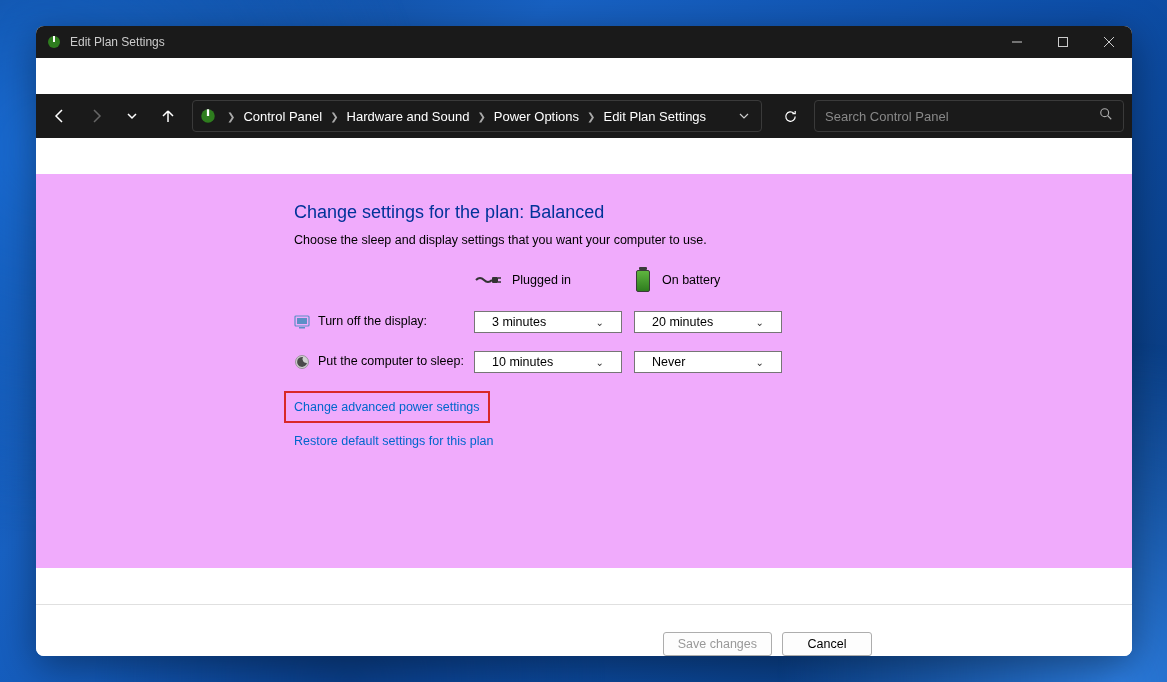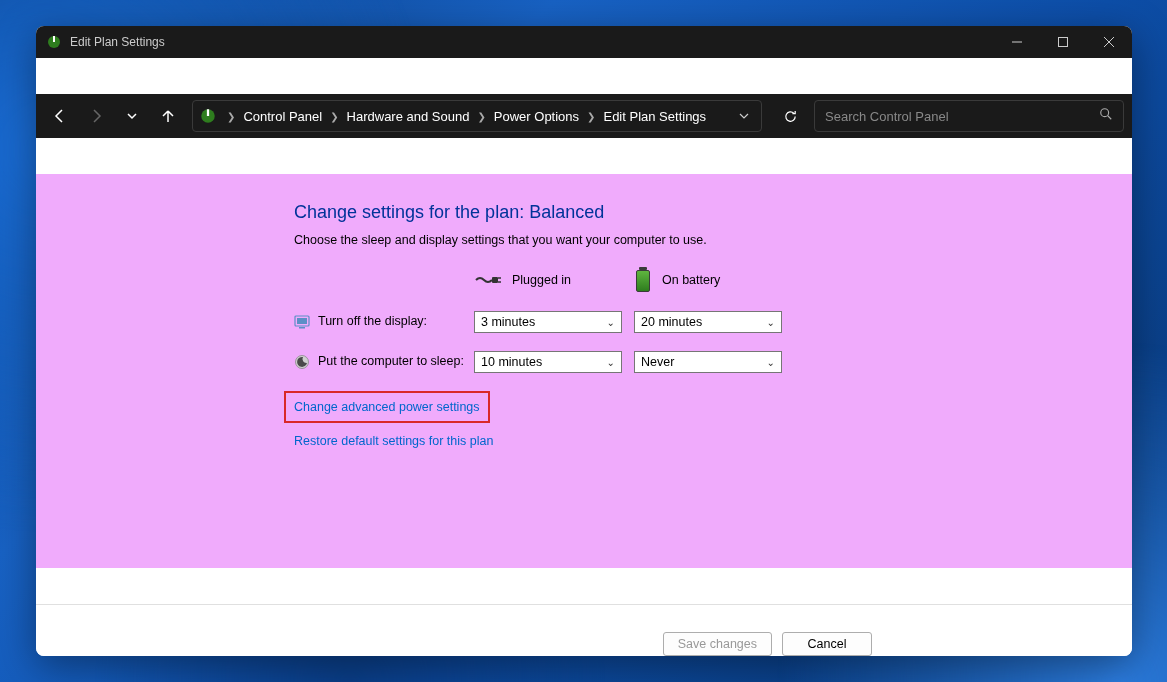--- a/index.html
+++ b/index.html
@@ -40,21 +40,21 @@
 .colhead { width:160px; display:flex; align-items:center; gap:10px; font-size:12.5px; }
 .batteryicon { width:18px; height:26px; position:relative; }
 .batteryicon .bcap { position:absolute; top:0; left:5px; width:8px; height:3px; background:#3a3a3a; border-radius:1px; }
 .batteryicon .bbody { position:absolute; top:3px; left:2px; width:14px; height:22px; background:linear-gradient(180deg,#5fb53f,#2e7d1e); border:1px solid #3a3a3a; border-radius:2px; }
 .plugicon { width:28px; height:14px; position:relative; }
 .plugicon svg { width:28px; height:14px; }
 
 .setrow { display:flex; align-items:center; margin-bottom:18px; }
 .setlabel { width:180px; font-size:12.5px; display:flex; align-items:flex-start; gap:8px; }
 .rowicon { width:16px; height:16px; flex-shrink:0; }
-.dd { width:148px; height:22px; border:1px solid #767676; background:#fff; font-size:12.5px; padding:0 6px; display:flex; align-items:center; justify-content:space-between; cursor:pointer; margin-right:12px; }
+.dd { width:148px; height:22px; border:1px solid #767676; background:#fff; font-size:12.5px; padding:0 17px; display:flex; align-items:center; justify-content:space-between; cursor:pointer; margin-right:12px; }
 .dd .chev { font-size:10px; color:#333; }
 
 .link { color:#0066cc; font-size:12.5px; cursor:pointer; display:inline-block; margin-bottom:12px; }
 .link.boxed { border:2px solid #d92828; padding:7px 8px; margin-left:-10px; margin-bottom:8px; }
 .links { margin-top:18px; margin-left:0; }
 
 .footer { height:52px; border-top:1px solid #e0e0e0; display:flex; align-items:flex-end; justify-content:flex-end; padding:0 260px 0 0; gap:10px; background:#fff; }
 .btn { min-width:90px; height:24px; border:1px solid #adadad; background:#fdfdfd; font-size:12.5px; cursor:pointer; border-radius:3px; padding:0 14px; }
 .btn:disabled { color:#999; cursor:default; }
 </style>

